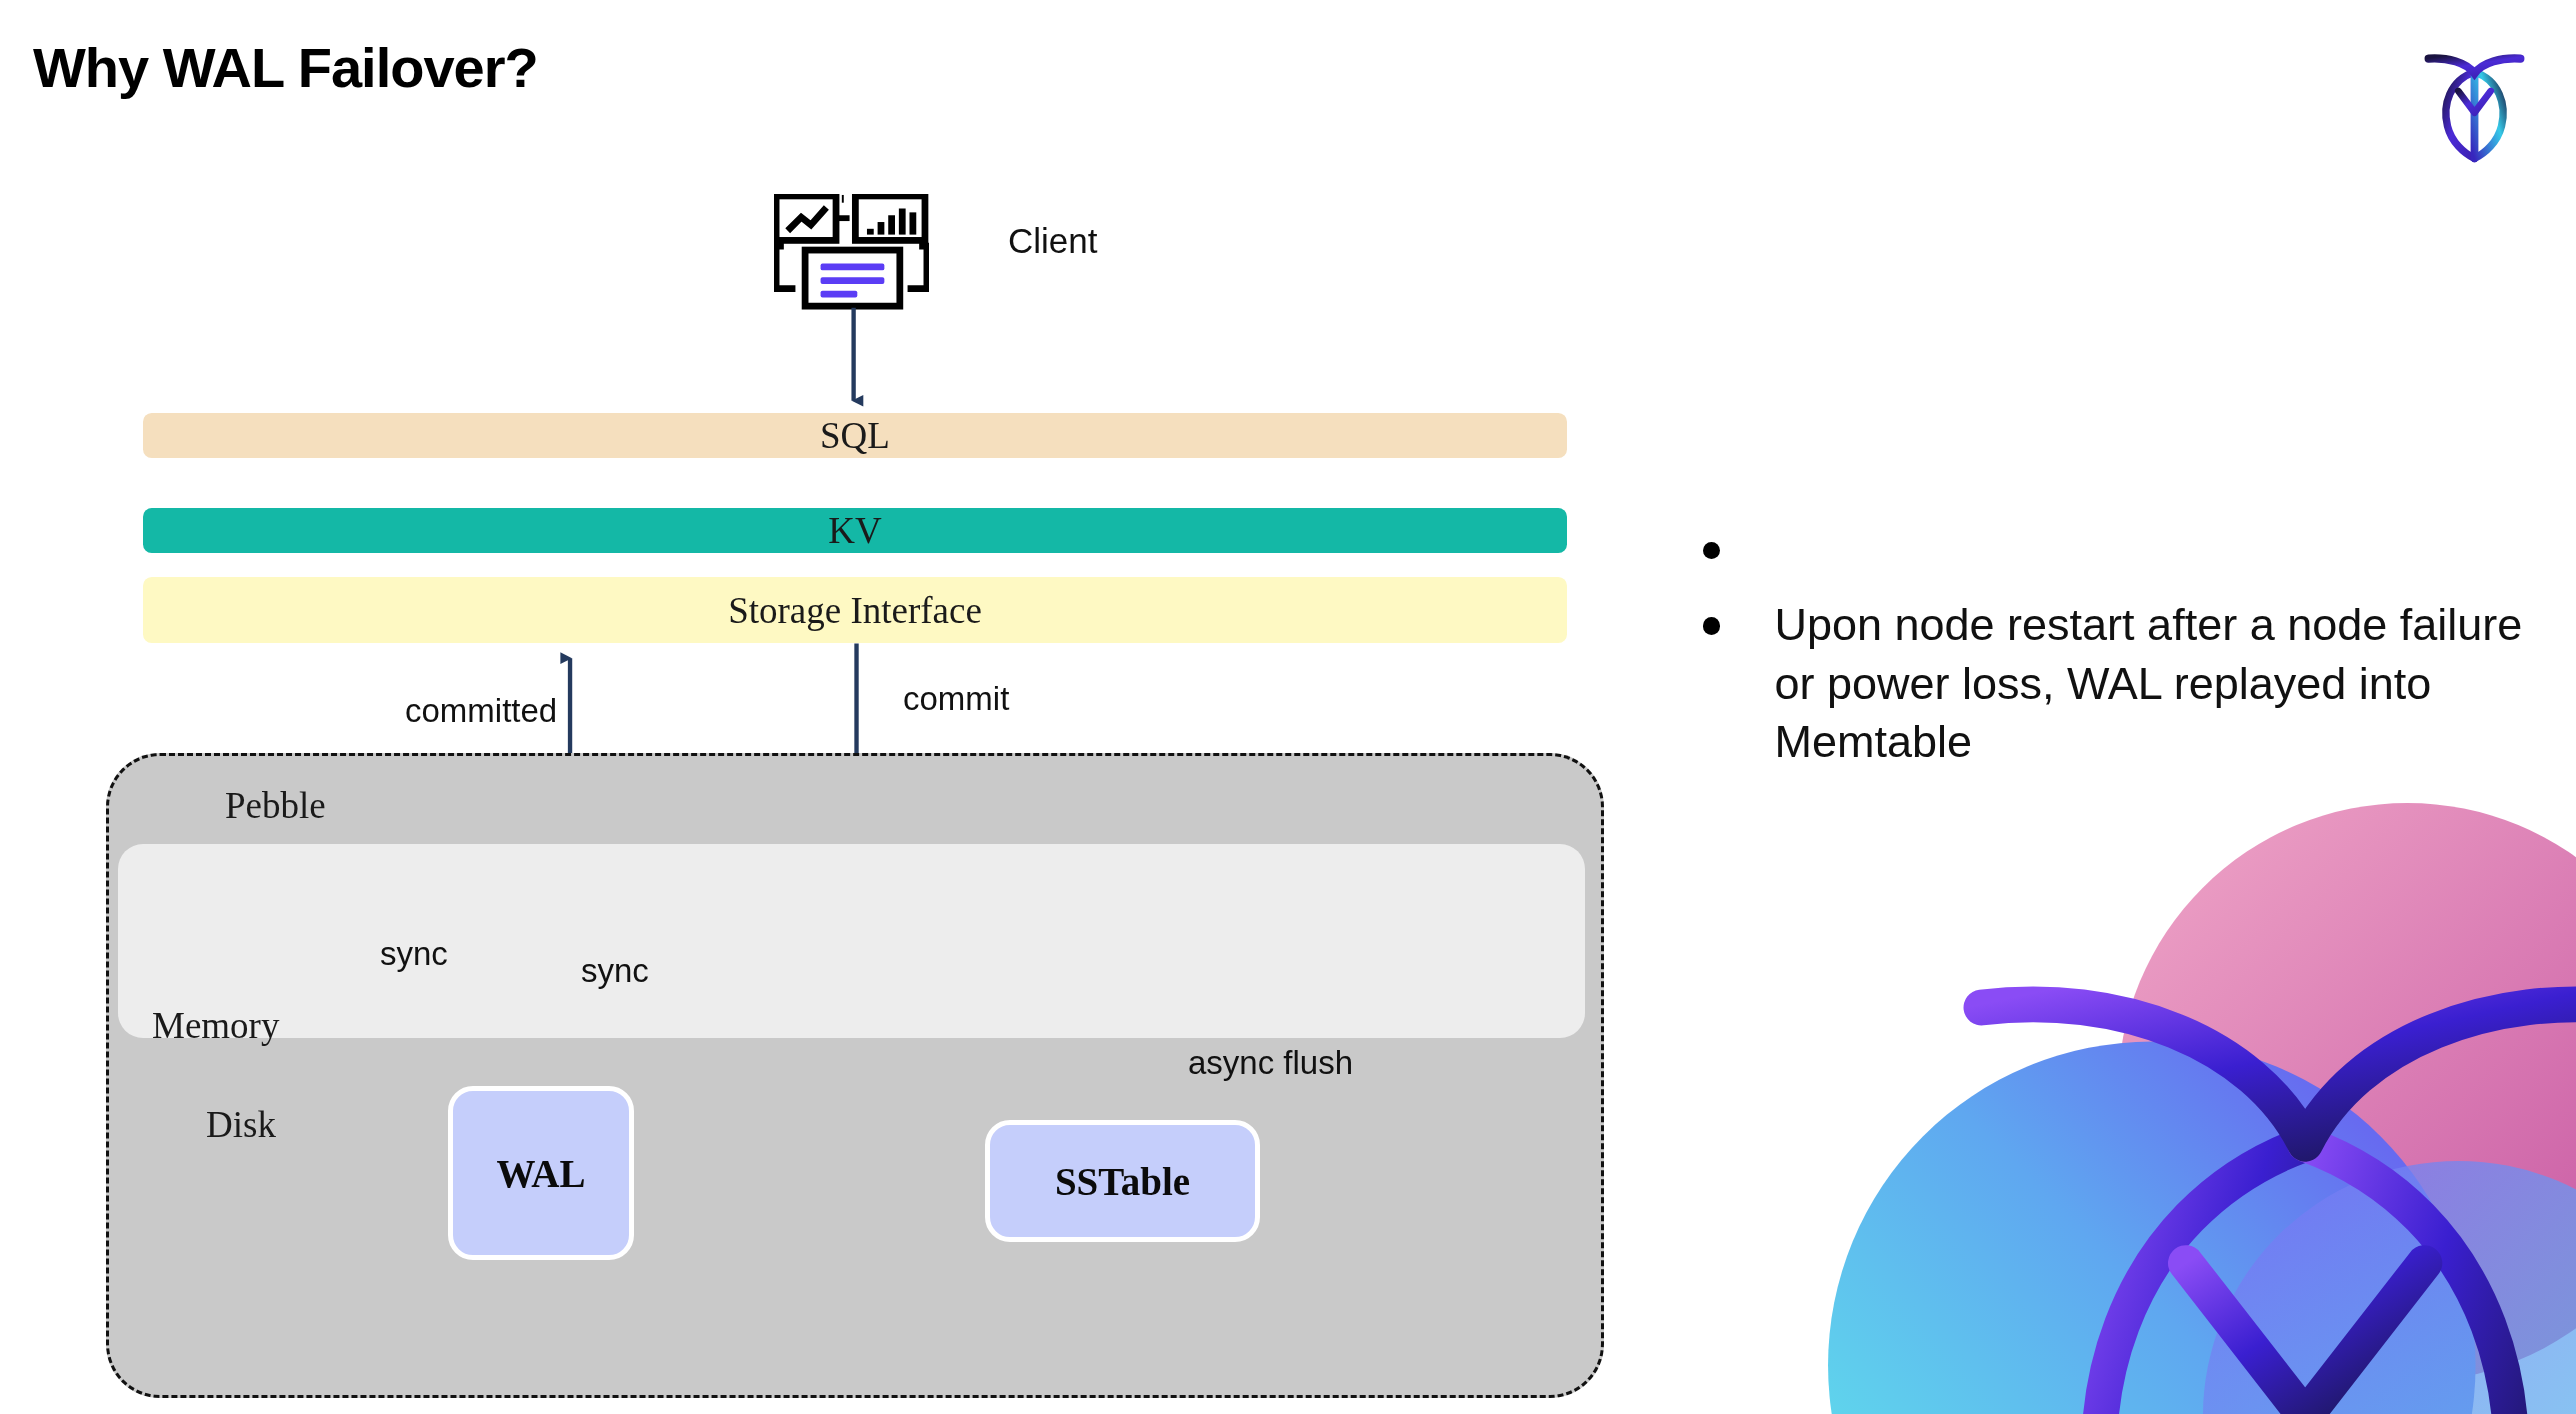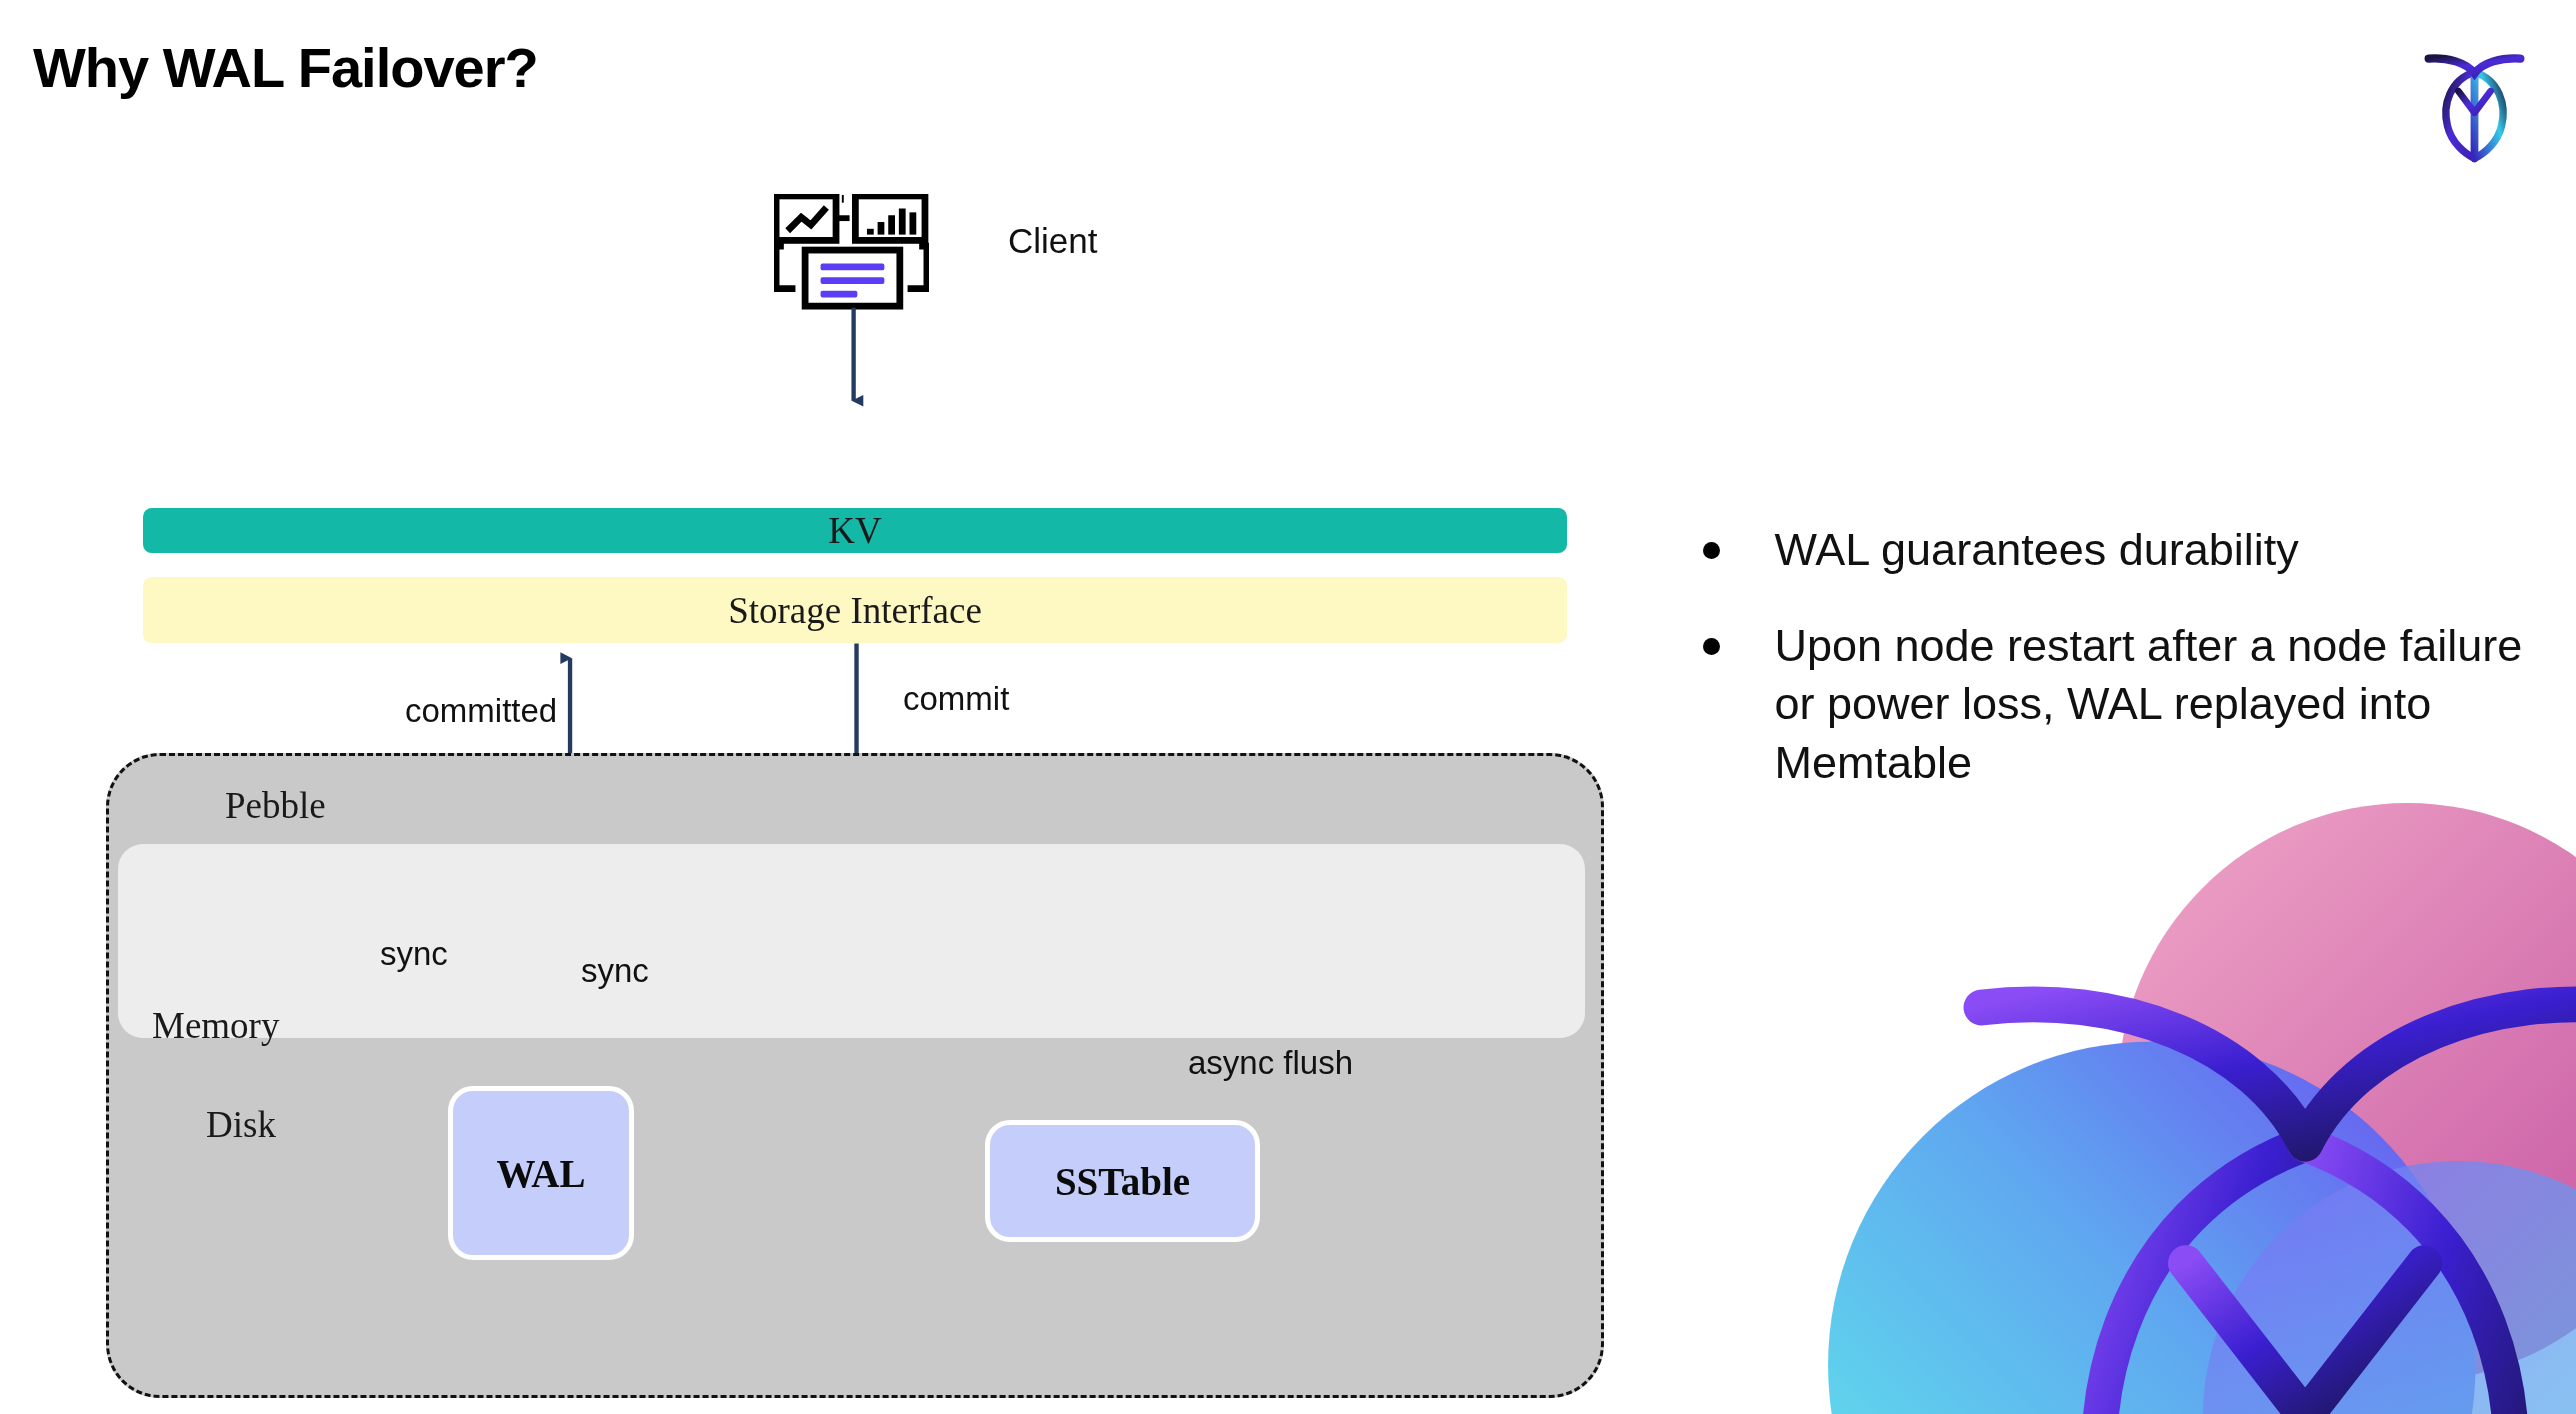--- a/index.html
+++ b/index.html
@@ -301,20 +301,23 @@
     <path d="M882,318 L882,414" stroke="#243a5e" stroke-width="4.5" fill="none" marker-end="url(#arrowDown)"></path>
 
     <path d="M507,1125 L507,845 L589,845 L589,680" stroke="#243a5e" stroke-width="4.5" fill="none" marker-end="url(#arrowUp)"></path>
 
     <path d="M885,665 L885,905 L557,905 L557,1110" stroke="#243a5e" stroke-width="4.5" fill="none" marker-end="url(#arrowDown)"></path>
     <path d="M885,818 L1162,818 L1162,940" stroke="#243a5e" stroke-width="4.5" fill="none" marker-end="url(#arrowDown)"></path>
 
     <path d="M1162,1021 L1162,1178" stroke="#243a5e" stroke-width="4.5" fill="none" marker-end="url(#arrowDown)"></path>
   </svg>
 
+  <div class="layer-bar" id="layer-sql">
+    <span>SQL</span>
+  </div>
   <div class="layer-bar" id="layer-kv">
     <span>KV</span>
   </div>
   <div class="layer-bar" id="layer-storage">
     <span>Storage Interface</span>
   </div>
 
   <div id="pebble-box"></div>
   <div id="memory-box"></div>
 
@@ -329,20 +332,19 @@
   <div class="edge-label" id="label-commit">commit</div>
   <div class="edge-label" id="label-sync-left">sync</div>
   <div class="edge-label" id="label-sync-right">sync</div>
   <div class="edge-label" id="label-async">async flush</div>
 
 </div>
 
 <div id="bullets">
   <div class="bullet-row">
     <span class="bullet-dot"></span>
-    <span class="bullet-text">WAL guarantees durability</span>
   </div>
   <div class="bullet-row">
     <span class="bullet-dot"></span>
     <span class="bullet-text">Upon node restart after a node failure or power loss, WAL replayed into Memtable</span>
   </div>
 </div>
 
 
 </body></html>

